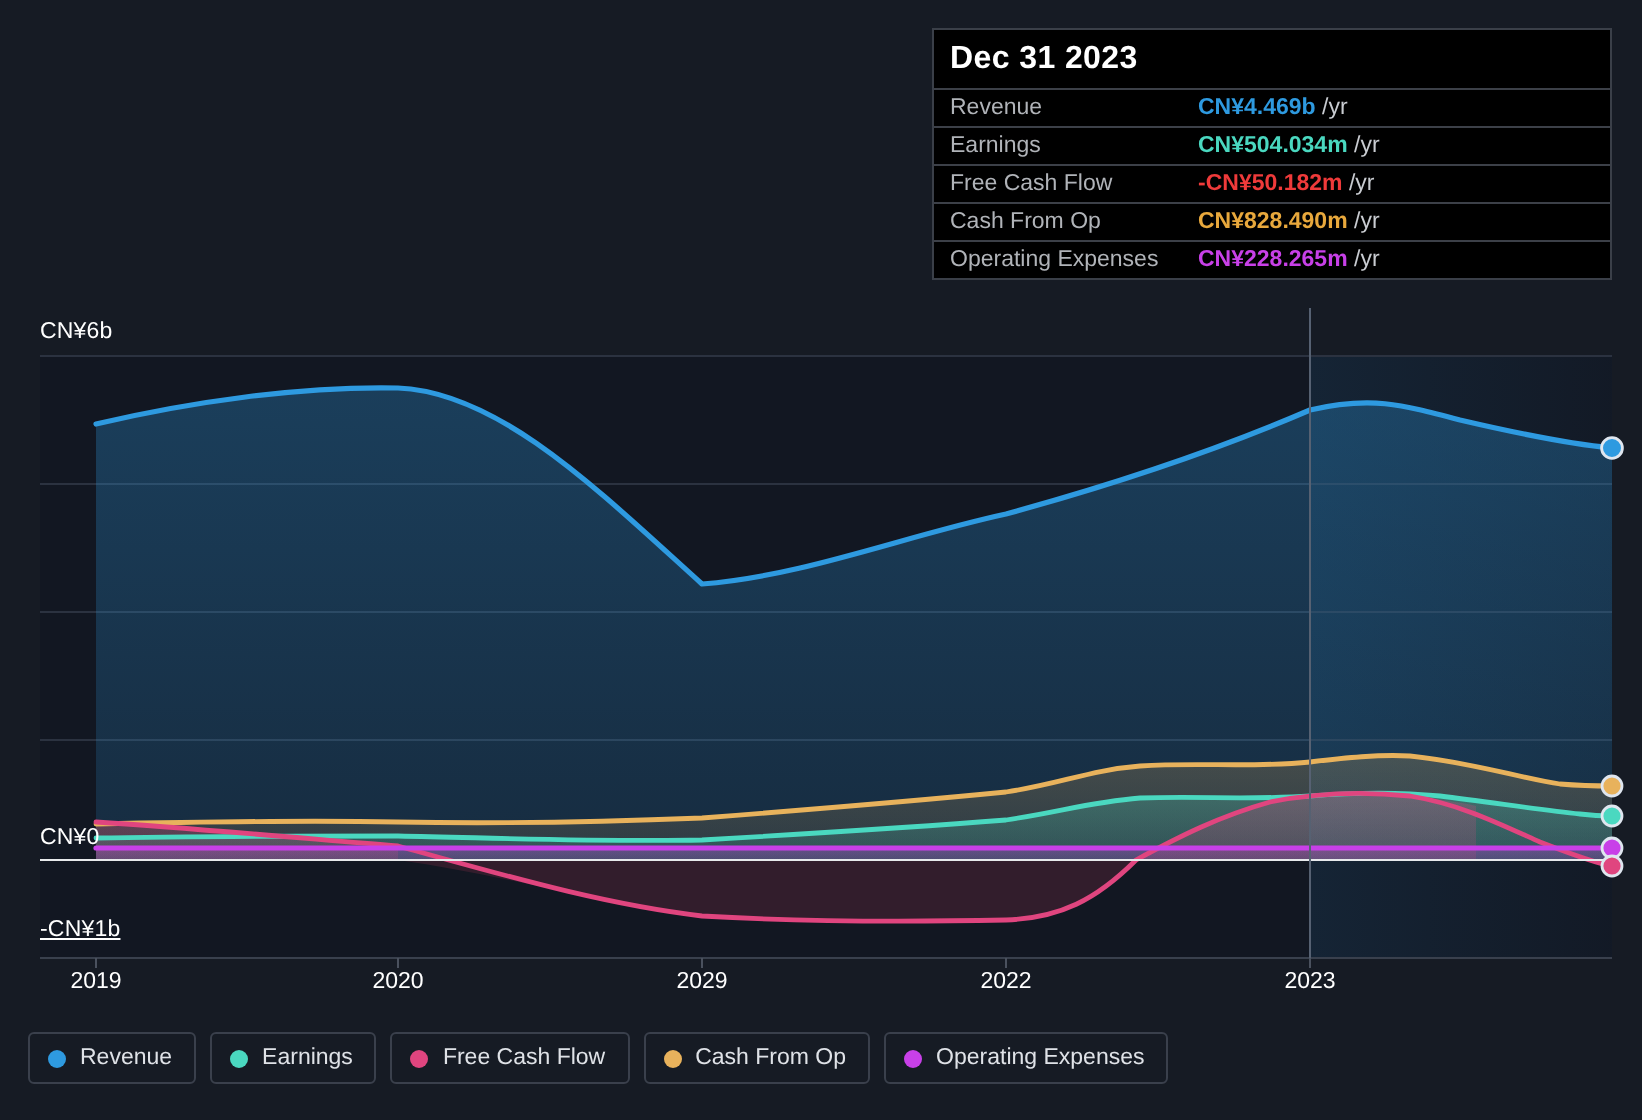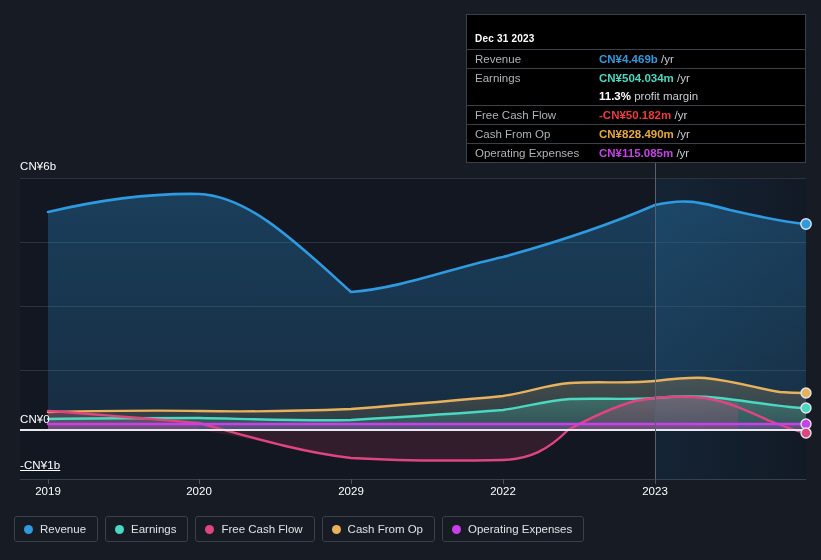--- a/index.html
+++ b/index.html
@@ -25,22 +25,22 @@
     text-align: left; white-space: nowrap; transform: translateX(-50%);
   }
 
   
   #tooltip {
     position: absolute; left: 466px; top: 14px; width: 340px;
     background: #000000; border: 1px solid #3a3f48;
     padding: 0; z-index: 30;
   }
   #tooltip .tt-title {
-    color: #ffffff; font-size: 10px; font-weight: bold;
-    padding: 6px 8px 5px 8px; letter-spacing: .2px; margin-top: 12px;
+    color: #ffffff; font-size: 16px; font-weight: bold;
+    padding: 6px 8px 5px 8px; letter-spacing: .2px;
   }
   #tooltip table { width: 100%; border-collapse: collapse; }
   #tooltip td {
     border-top: 1px solid #3c4048;
     padding: 3px 8px 3px 8px;
     font-size: 11.5px; vertical-align: middle; white-space: nowrap;
   }
   #tooltip td.tt-key { color: #b0b3b8; width: 124px; }
   #tooltip td.tt-val { color: #c9ccd1; }
   #tooltip .v { font-weight: bold; }
@@ -209,35 +209,31 @@
     <table>
       <tbody>
         <tr>
           <td class="tt-key">Revenue</td>
           <td class="tt-val"><span class="v" style="color:#2e9ae0">CN¥4.469b</span> <span class="unit">/yr</span></td>
         </tr>
         <tr>
           <td class="tt-key">Earnings</td>
           <td class="tt-val"><span class="v" style="color:#4ad8c0">CN¥504.034m</span> <span class="unit">/yr</span></td>
         </tr>
-        <tr class="margin-row" style="border:none">
-          <td class="tt-key" style="border-top:none"></td>
-          <td class="tt-val" style="border-top:none"><span class="v">11.3%</span> <span class="unit">profit margin</span></td>
-        </tr>
         <tr>
           <td class="tt-key">Free Cash Flow</td>
           <td class="tt-val"><span class="v" style="color:#ef3a3a">-CN¥50.182m</span> <span class="unit">/yr</span></td>
         </tr>
         <tr>
           <td class="tt-key">Cash From Op</td>
           <td class="tt-val"><span class="v" style="color:#e8a83c">CN¥828.490m</span> <span class="unit">/yr</span></td>
         </tr>
         <tr>
           <td class="tt-key">Operating Expenses</td>
-          <td class="tt-val"><span class="v" style="color:#c840e8">CN¥115.085m</span> <span class="unit">/yr</span></td>
+          <td class="tt-val"><span class="v" style="color:#c840e8">CN¥228.265m</span> <span class="unit">/yr</span></td>
         </tr>
       </tbody>
     </table>
   </div>
 
   <div id="legend">
     <div class="legend-item">
       <span class="legend-dot" style="background:#2e9ae0"></span>
       <span class="legend-text">Revenue</span>
     </div>

